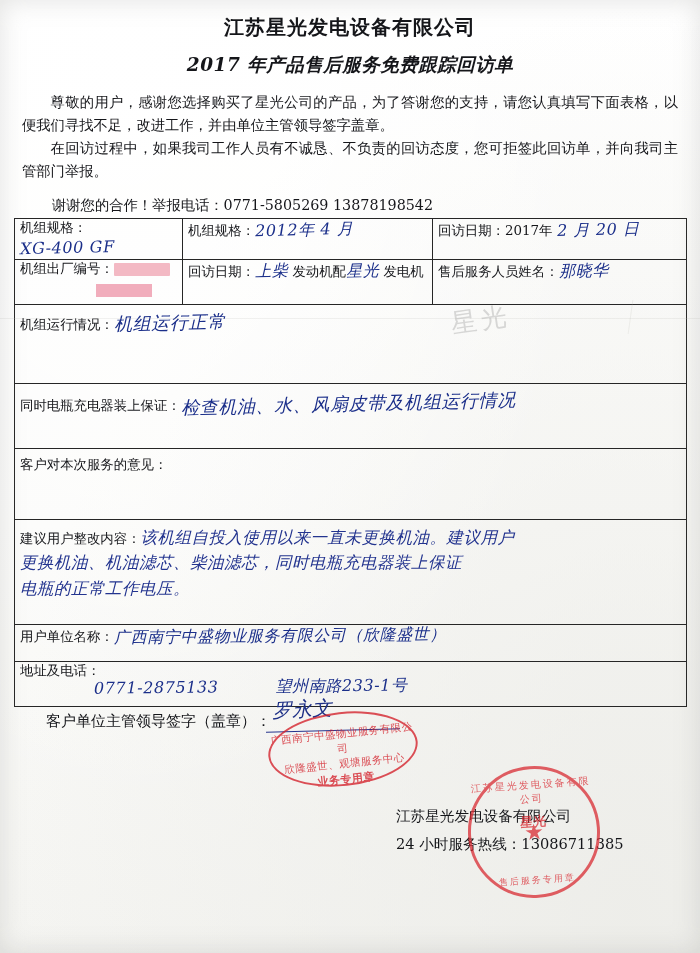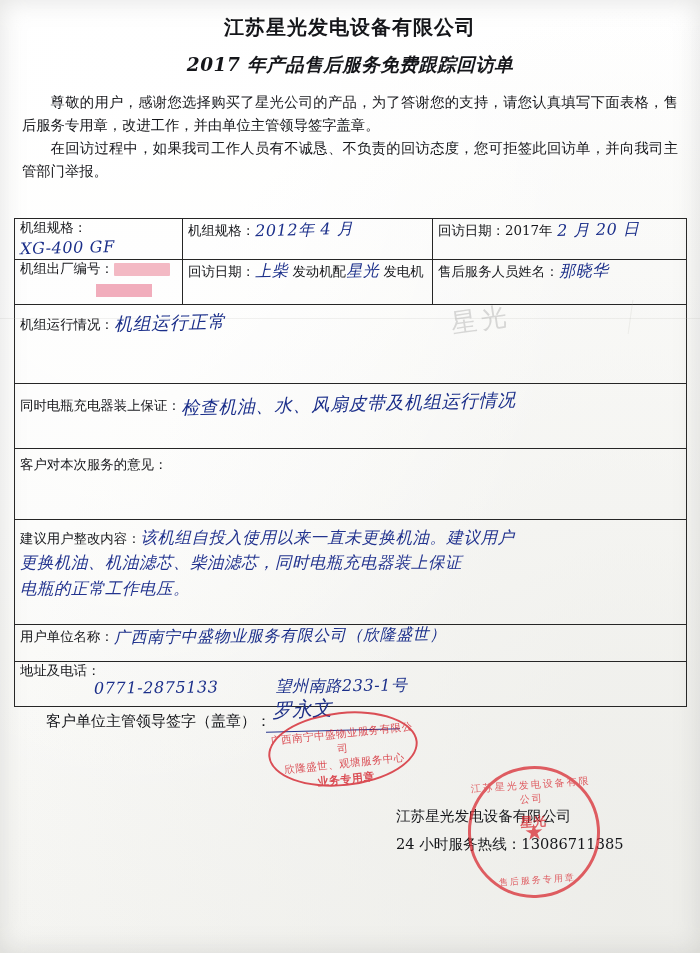--- a/index.html
+++ b/index.html
@@ -269,23 +269,24 @@
 
 <div class="page">
   <div class="paper-tint"></div>
 
   <div class="content">
 
     <div class="title-main">江苏星光发电设备有限公司</div>
     <div class="title-sub">2017 年产品售后服务免费跟踪回访单</div>
 
     <div class="intro">
-      <p>尊敬的用户，感谢您选择购买了星光公司的产品，为了答谢您的支持，请您认真填写下面表格，售后服务专用章，改进工作，并由单位主管领导签字盖章。</p>
+      <p>尊敬的用户，感谢您选择购买了星光公司的产品，为了答谢您的支持，请您认真填写下面表格，以便我们寻找不足，改进工作，并由单位主管领导签字盖章。</p>
       <p>在回访过程中，如果我司工作人员有不诚恳、不负责的回访态度，您可拒签此回访单，并向我司主管部门举报。</p>
     </div>
+    <div class="thanks">谢谢您的合作！举报电话：0771-5805269 13878198542</div>
 
     <table class="form">
       <colgroup>
         <col style="width:168px">
         <col style="width:72px">
         <col style="width:178px">
         <col style="width:254px">
       </colgroup>
 
       <tbody>

